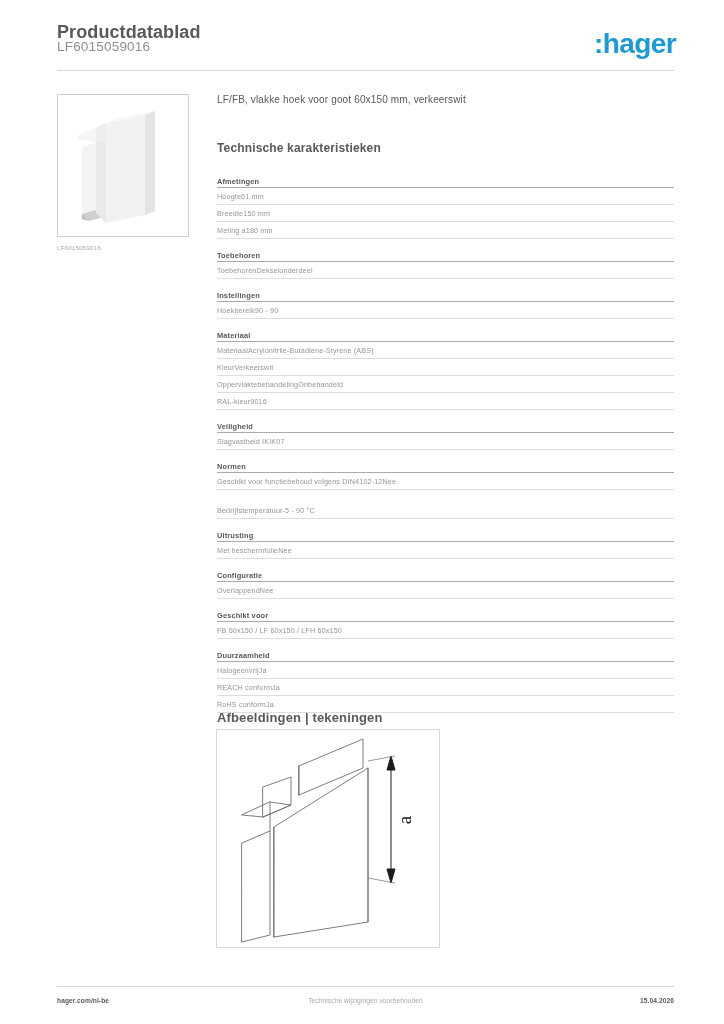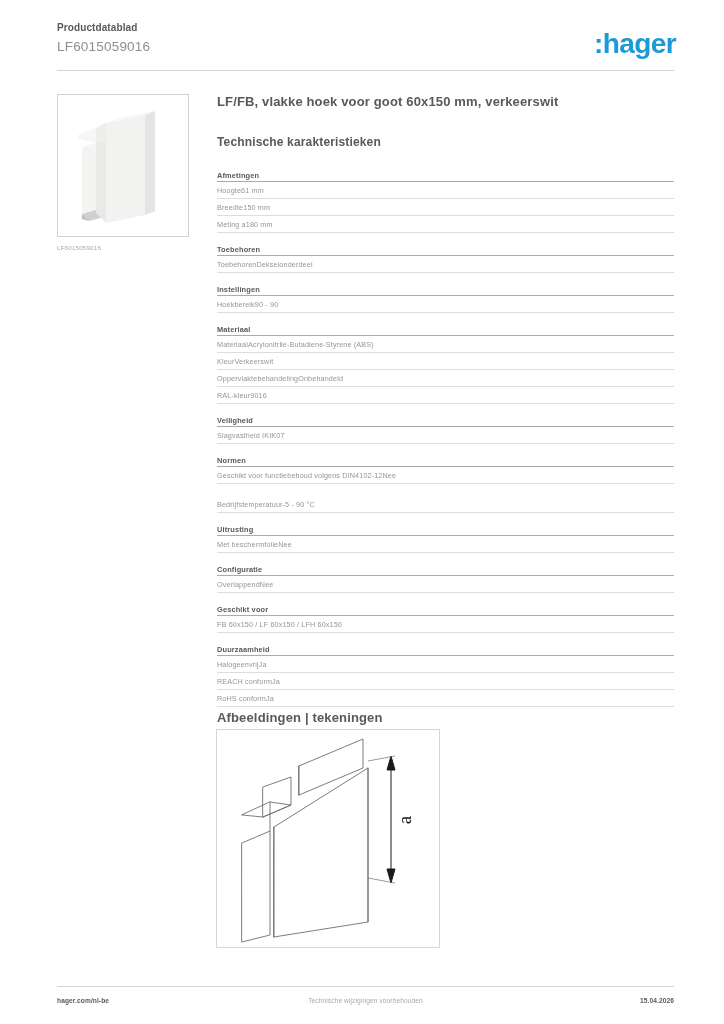--- a/index.html
+++ b/index.html
@@ -20,21 +20,21 @@
   #header {
     position: absolute;
     left: 0; top: 0;
     width: 724px;
     height: 71px;
   }
   #doc-title {
     position: absolute;
     left: 57px;
     top: 22px;
-    font-size: 10px;
+    font-size: 18px;
     font-weight: bold;
     color: #58595b;
     letter-spacing: 0.1px;
   }
   #doc-subtitle {
     position: absolute;
     left: 57px;
     top: 39px;
     font-size: 13.5px;
     font-weight: normal;
@@ -83,25 +83,25 @@
   }
 
   
   #spec-column {
     position: absolute;
     left: 217px;
     top: 94px;
     width: 457px;
   }
   #product-headline {
-    font-size: 13px;
-    font-weight: bold;
-    color: #58595b;
-    letter-spacing: 0.15px;
-    margin-bottom: 26px;
+    font-size: 10px;
+    font-weight: normal;
+    color: #58595b;
+    letter-spacing: 0.15px;
+    margin-bottom: 36px;
   }
   #tech-title {
     font-size: 12px;
     font-weight: bold;
     color: #58595b;
     letter-spacing: 0.15px;
     margin-bottom: 22px;
   }
 
   .spec-group { margin-bottom: 12px; }

